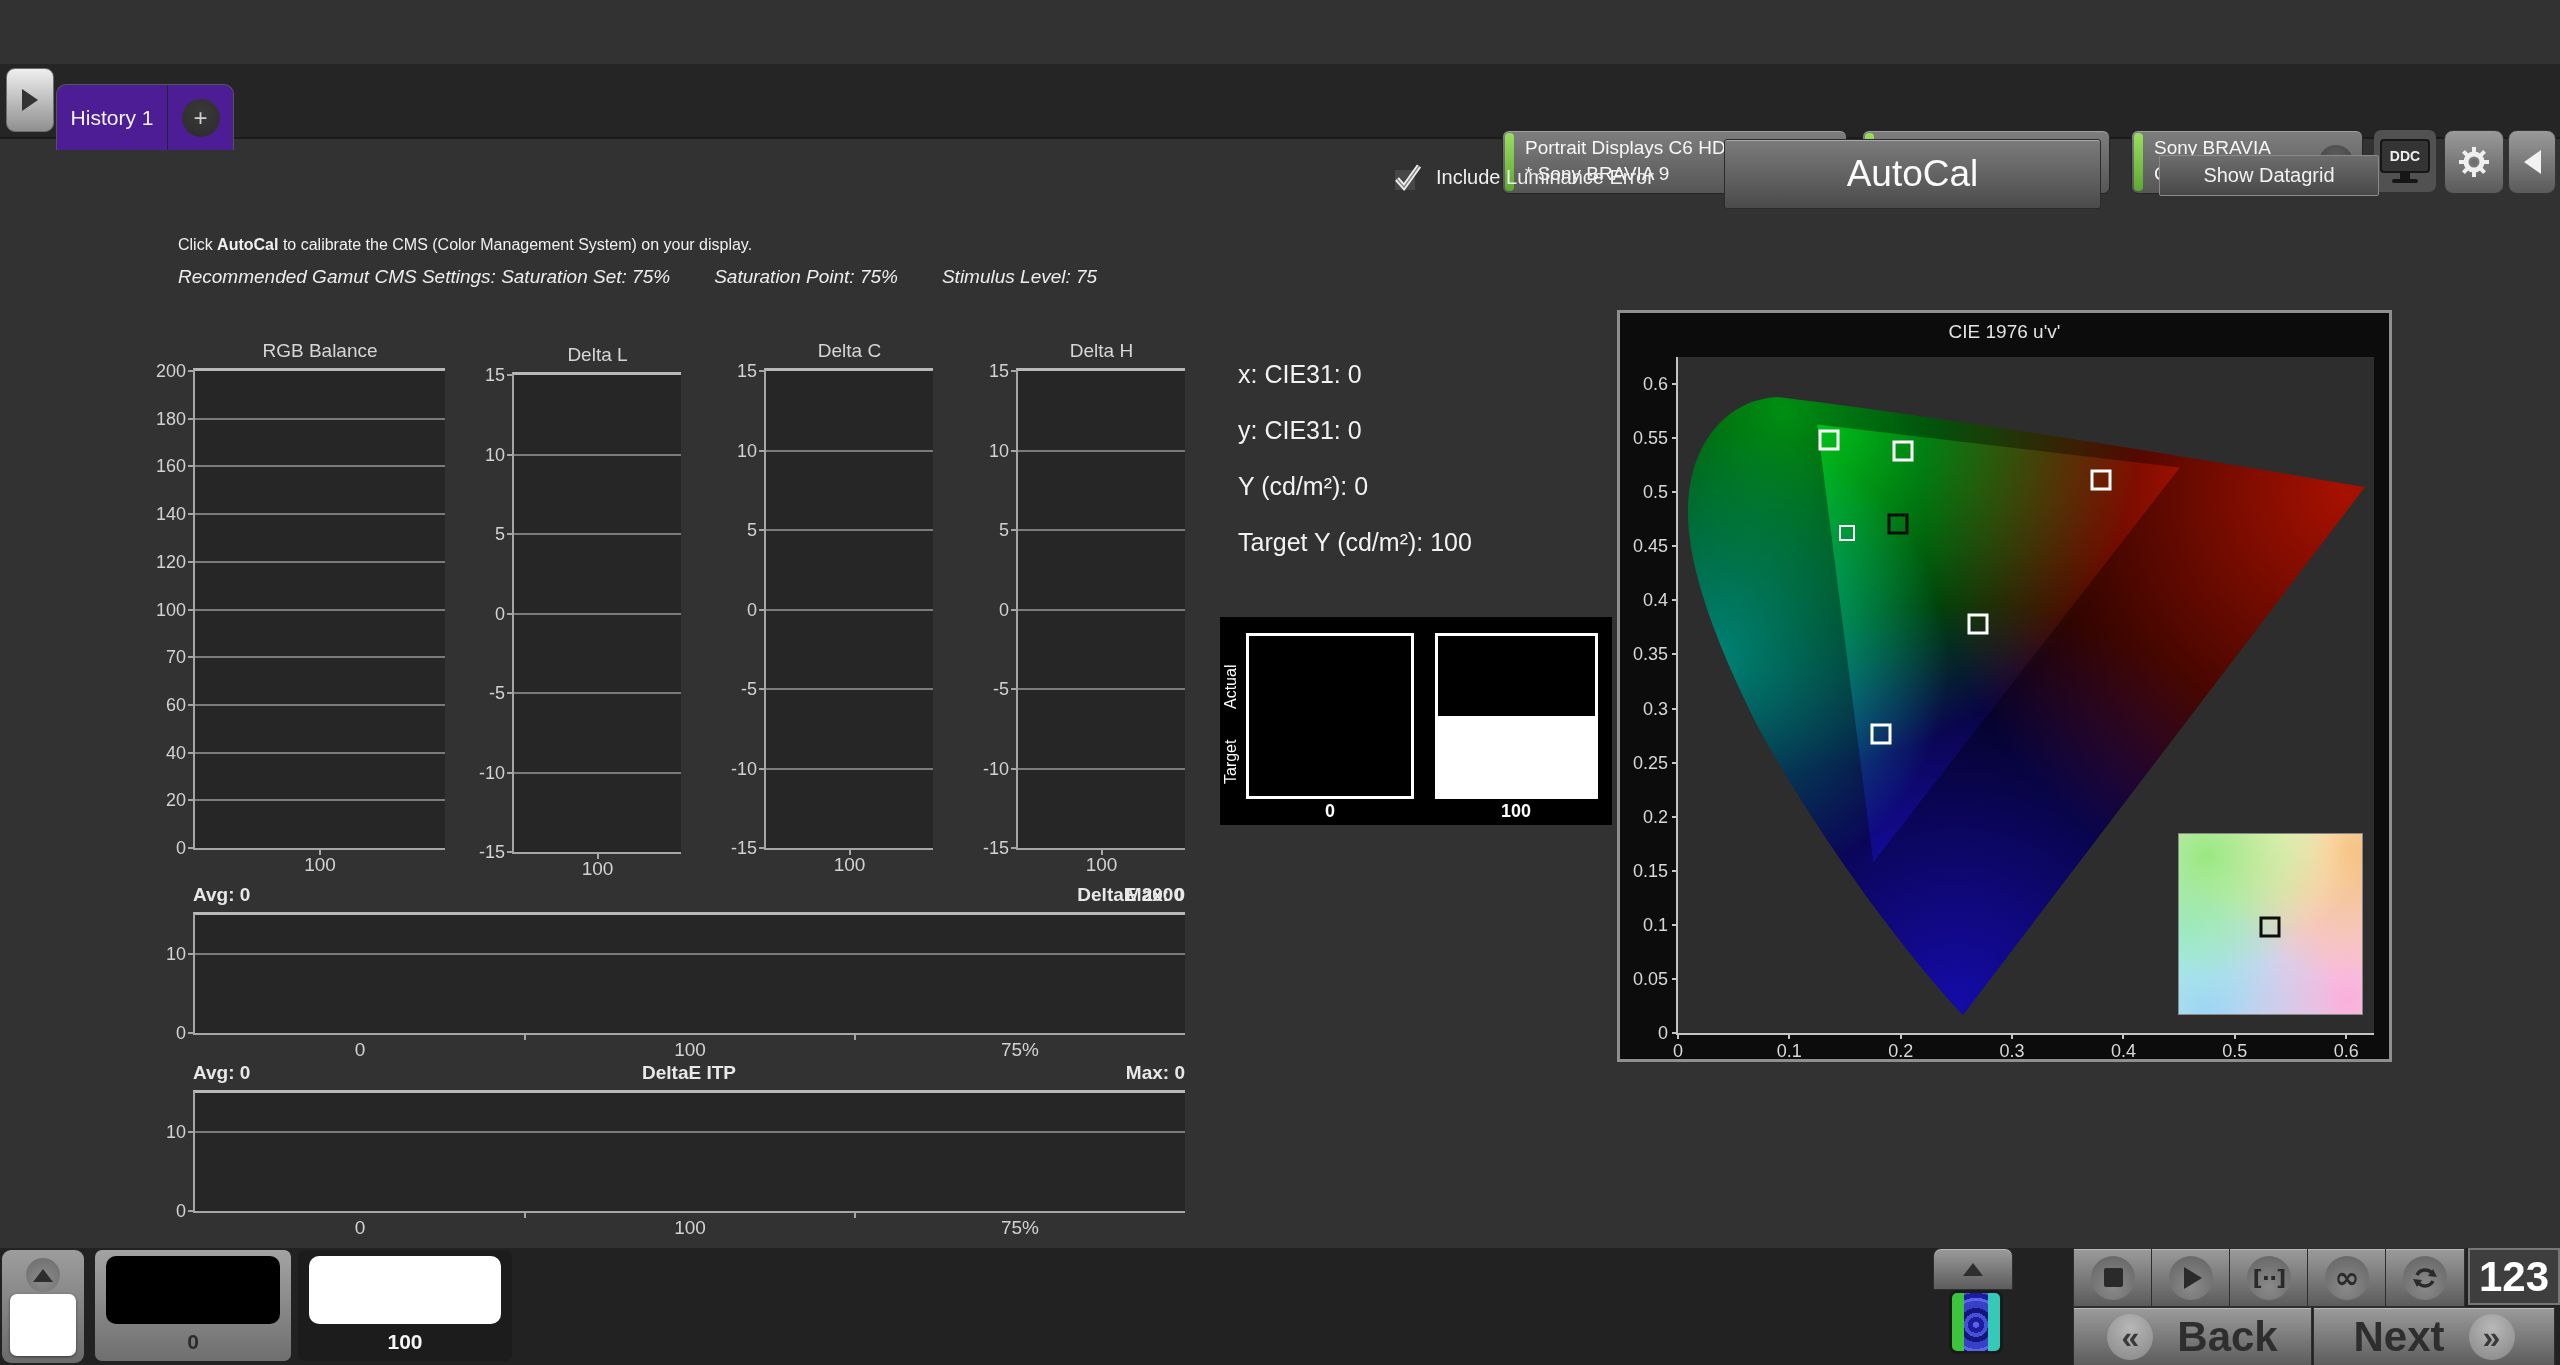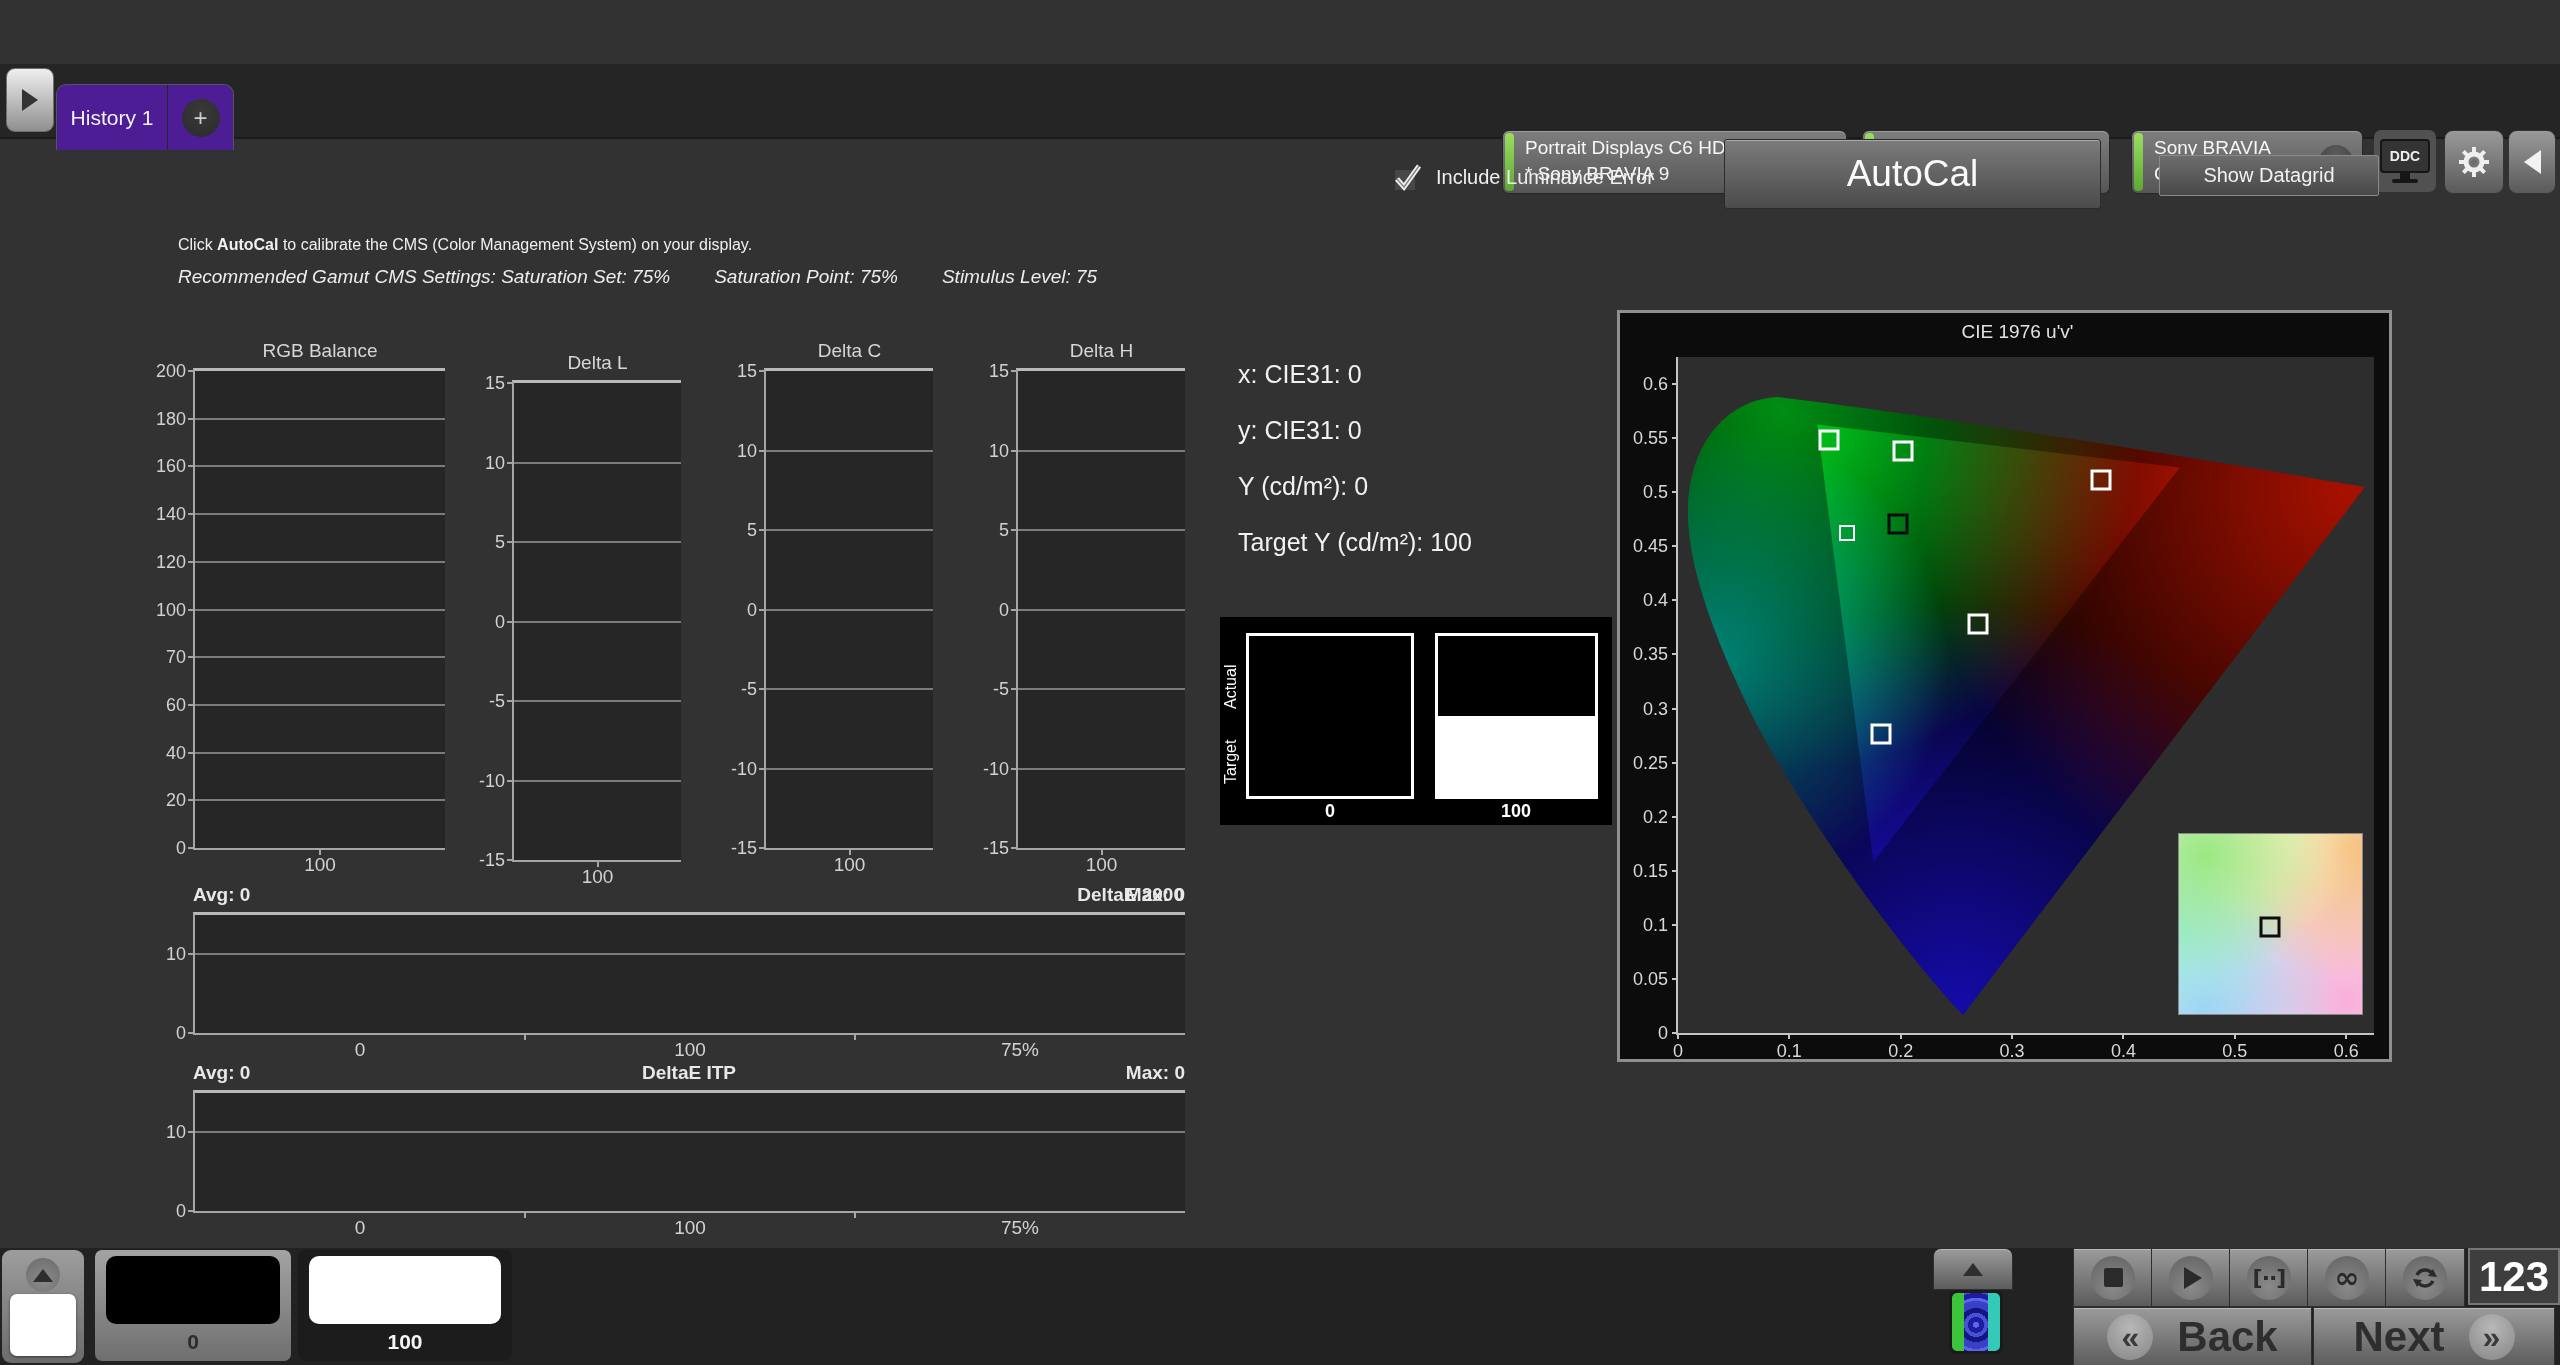--- a/index.html
+++ b/index.html
@@ -85,21 +85,21 @@
 
   
   .patchpanel{left:1220px;top:617px;width:392px;height:208px;background:#000;}
   .sidelab{position:absolute;left:2px;width:18px;text-align:center;color:#fff;font-size:16px;
       writing-mode:vertical-rl;transform:rotate(180deg);}
   .patch{position:absolute;border:3px solid #fff;box-sizing:border-box;background:#000;overflow:hidden;}
   .patch .target-half{position:absolute;left:0;right:0;bottom:0;height:50%;}
   .patch-lab{position:absolute;color:#fff;font-size:18px;font-weight:bold;transform:translateX(-50%);}
 
   
-  .ciepanel{left:1617px;top:310px;width:775px;height:752px;background:#0c0c0c;border:3px solid #8f8f8f;box-sizing:border-box;padding-left:13px;}
+  .ciepanel{left:1617px;top:310px;width:775px;height:752px;background:#0c0c0c;border:3px solid #8f8f8f;box-sizing:border-box;}
   .cie-title{position:absolute;top:8px;width:100%;text-align:center;font-size:19px;color:#e2e2e2;}
   .cieplot{position:absolute;left:56px;top:44px;width:696px;height:676px;background:#2e2d2d;
       border-left:2px solid #c4c4c4;border-bottom:2px solid #c4c4c4;box-sizing:content-box;}
   .locus,.gamut-tri{position:absolute;left:0;top:0;width:696px;height:676px;background:#000;isolation:isolate;}
   .locus{clip-path:path('M 285 658 C 230 600 140 480 80 370 C 40 290 8 210 10 150 C 12 85 50 42 100 40 C 250 58 480 95 687 130 Z');}
   .cie-layer{position:absolute;inset:0;mix-blend-mode:screen;}
   .cl-g{background:radial-gradient(circle 500px at 15% 8%,#00d81e 0%,rgba(0,216,30,0) 72%);}
   .cl-r{background:radial-gradient(circle 560px at 96% 20%,#ff1a00 0%,rgba(255,26,0,0) 76%);}
   .cl-b{background:radial-gradient(circle 530px at 40% 96%,#2012ff 0%,rgba(32,18,255,0) 76%);}
   .cl-c{background:radial-gradient(circle 380px at 5% 45%,#00b4b4 0%,rgba(0,180,180,0) 62%);}
@@ -276,21 +276,21 @@
       <div class="ydash" style="top: 381.6px;"></div>
       <div class="gridline" style="top: 380.6px;"></div>
       <div class="ytick" style="top: 429.3px;">20</div>
       <div class="ydash" style="top: 429.3px;"></div>
       <div class="gridline" style="top: 428.3px;"></div>
       <div class="ytick" style="top: 477px;">0</div>
       <div class="ydash" style="top: 477px;"></div>
       <div class="xlab" style="left: 125px;">100</div>
       <div class="xdash" style="left: 125px;"></div>
     </div>
-  <div class="plot mini" id="mchart-1" style="left:512px;top:380px;width:169px;height:482px;">
+  <div class="plot mini" id="mchart-1" style="left:512px;top:372px;width:169px;height:482px;">
     <div class="mc-title">Delta L</div>
   <div class="ytick" style="top: 0px;">15</div>
       <div class="ydash" style="top: 0px;"></div>
       <div class="ytick" style="top: 79.5px;">10</div>
       <div class="ydash" style="top: 79.5px;"></div>
       <div class="gridline" style="top: 78.5px;"></div>
       <div class="ytick" style="top: 159px;">5</div>
       <div class="ydash" style="top: 159px;"></div>
       <div class="gridline" style="top: 158px;"></div>
       <div class="ytick" style="top: 238.5px;">0</div>

